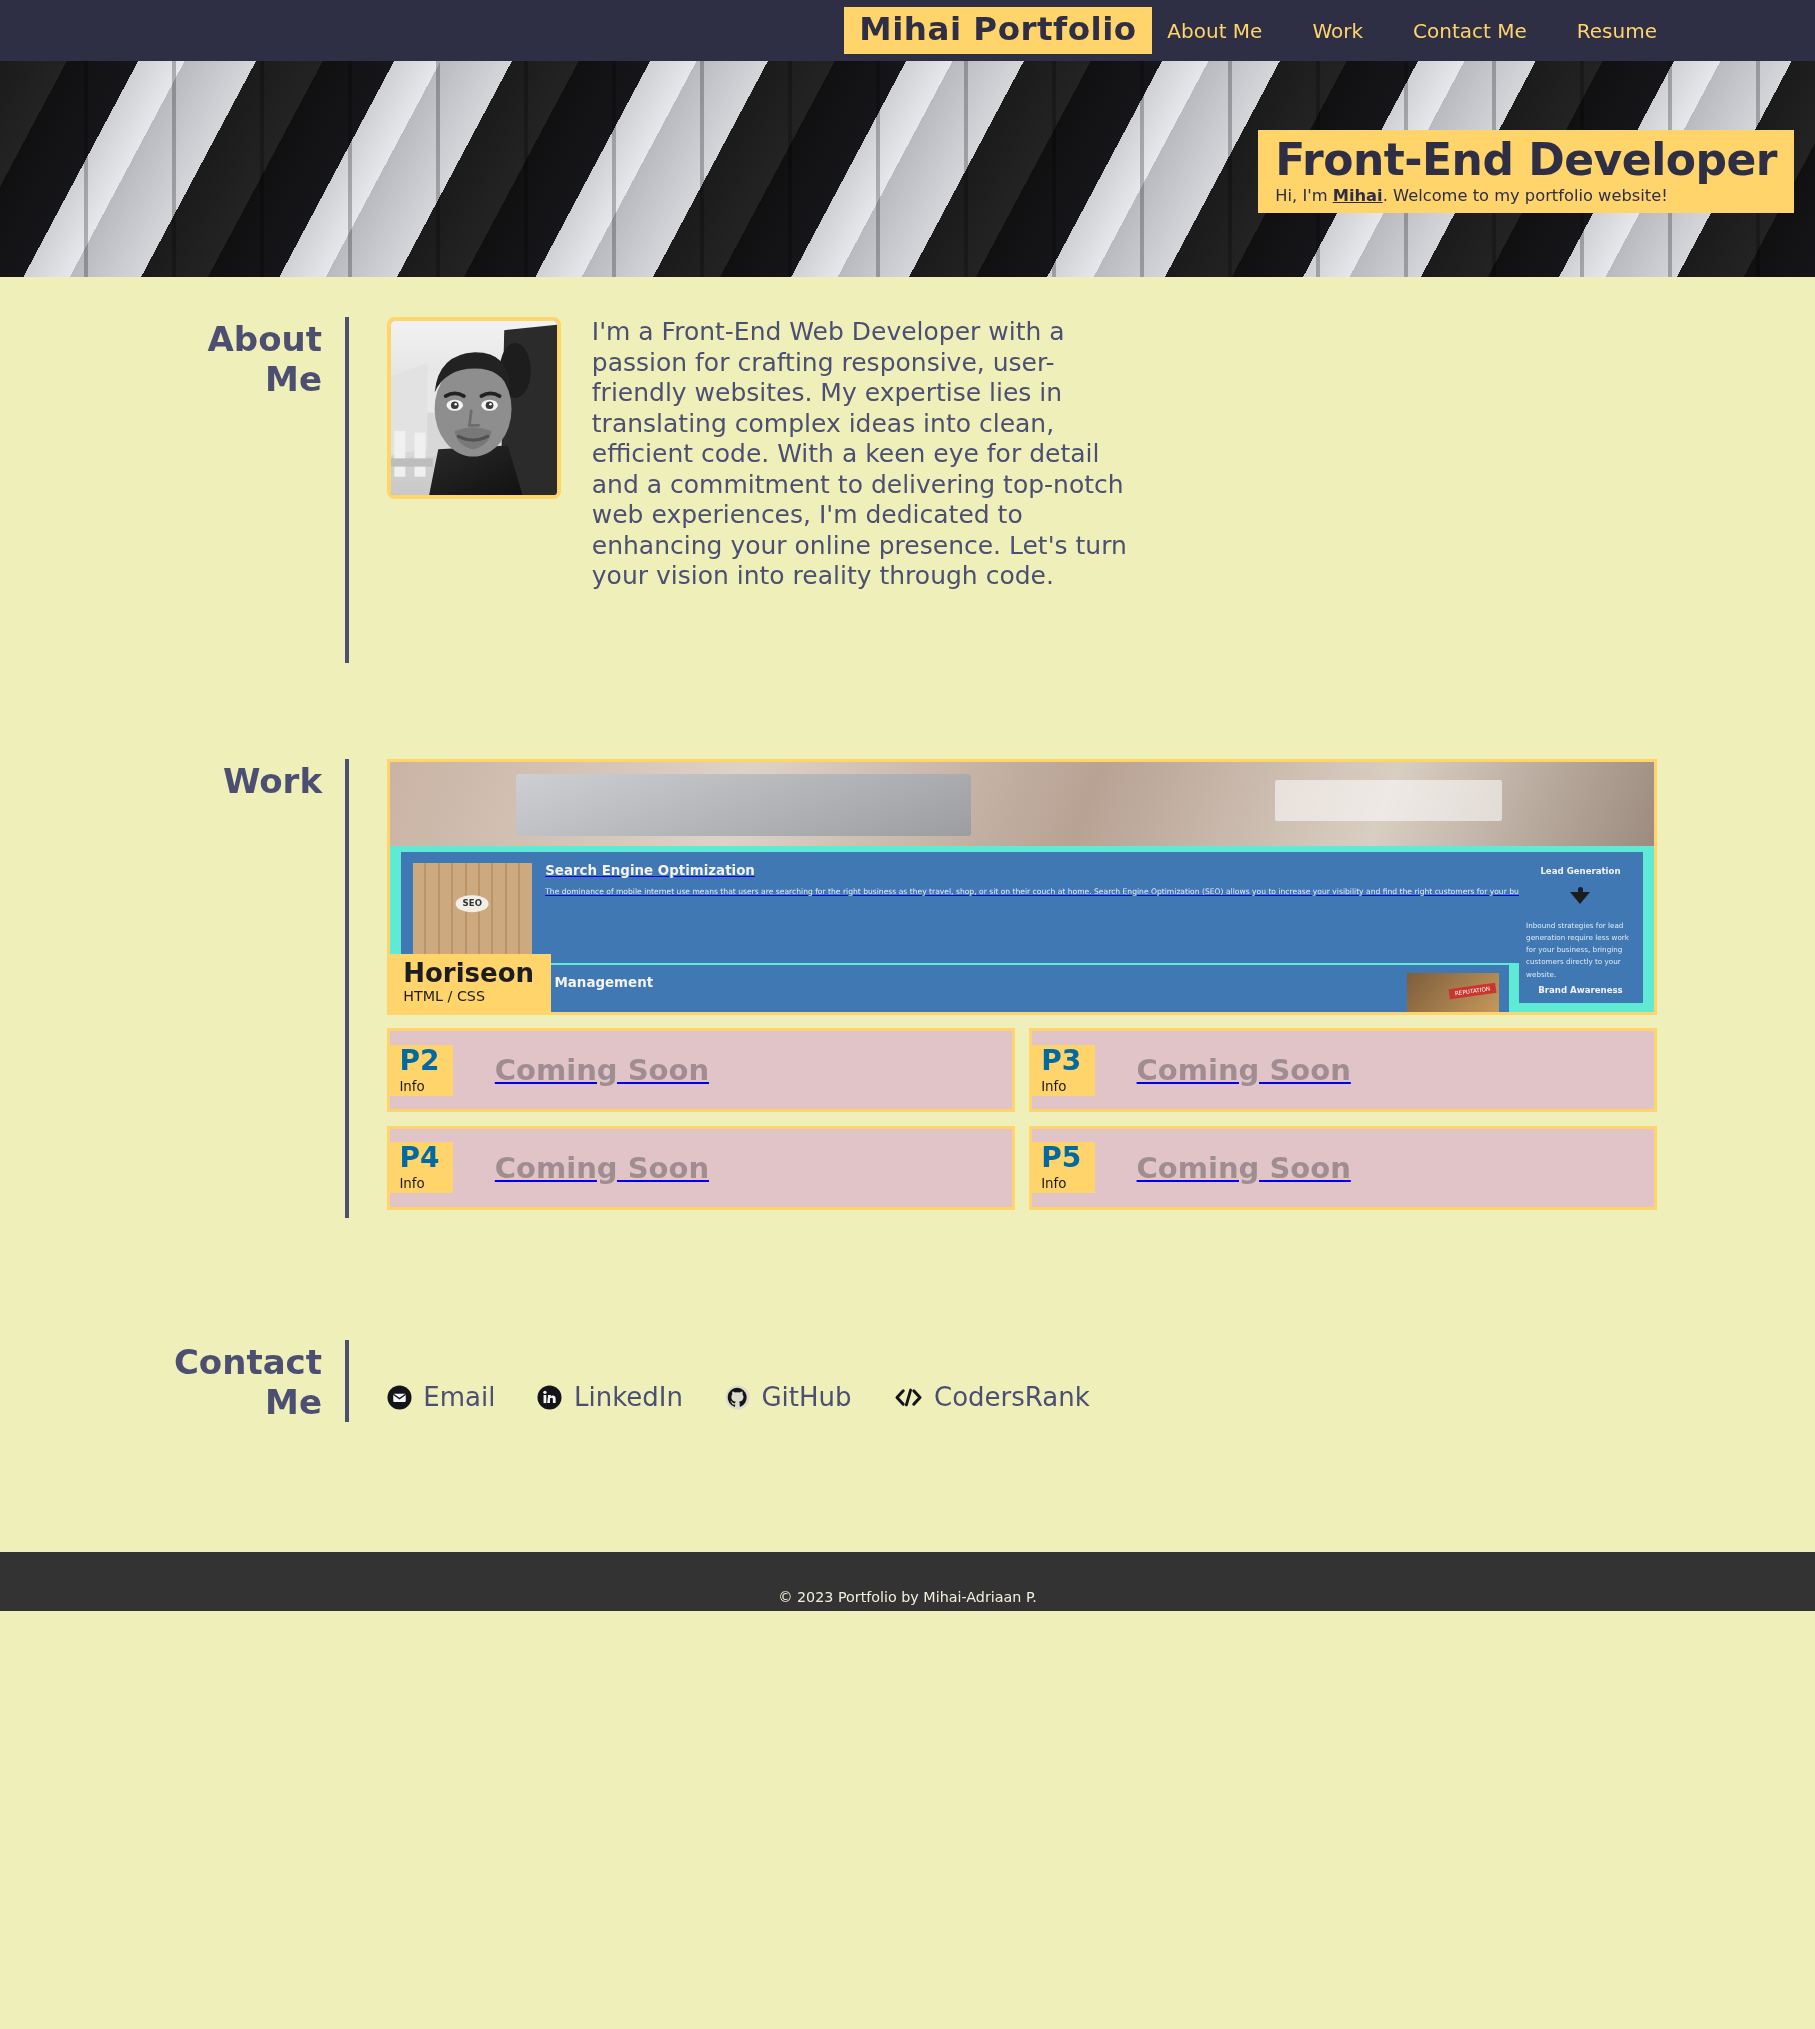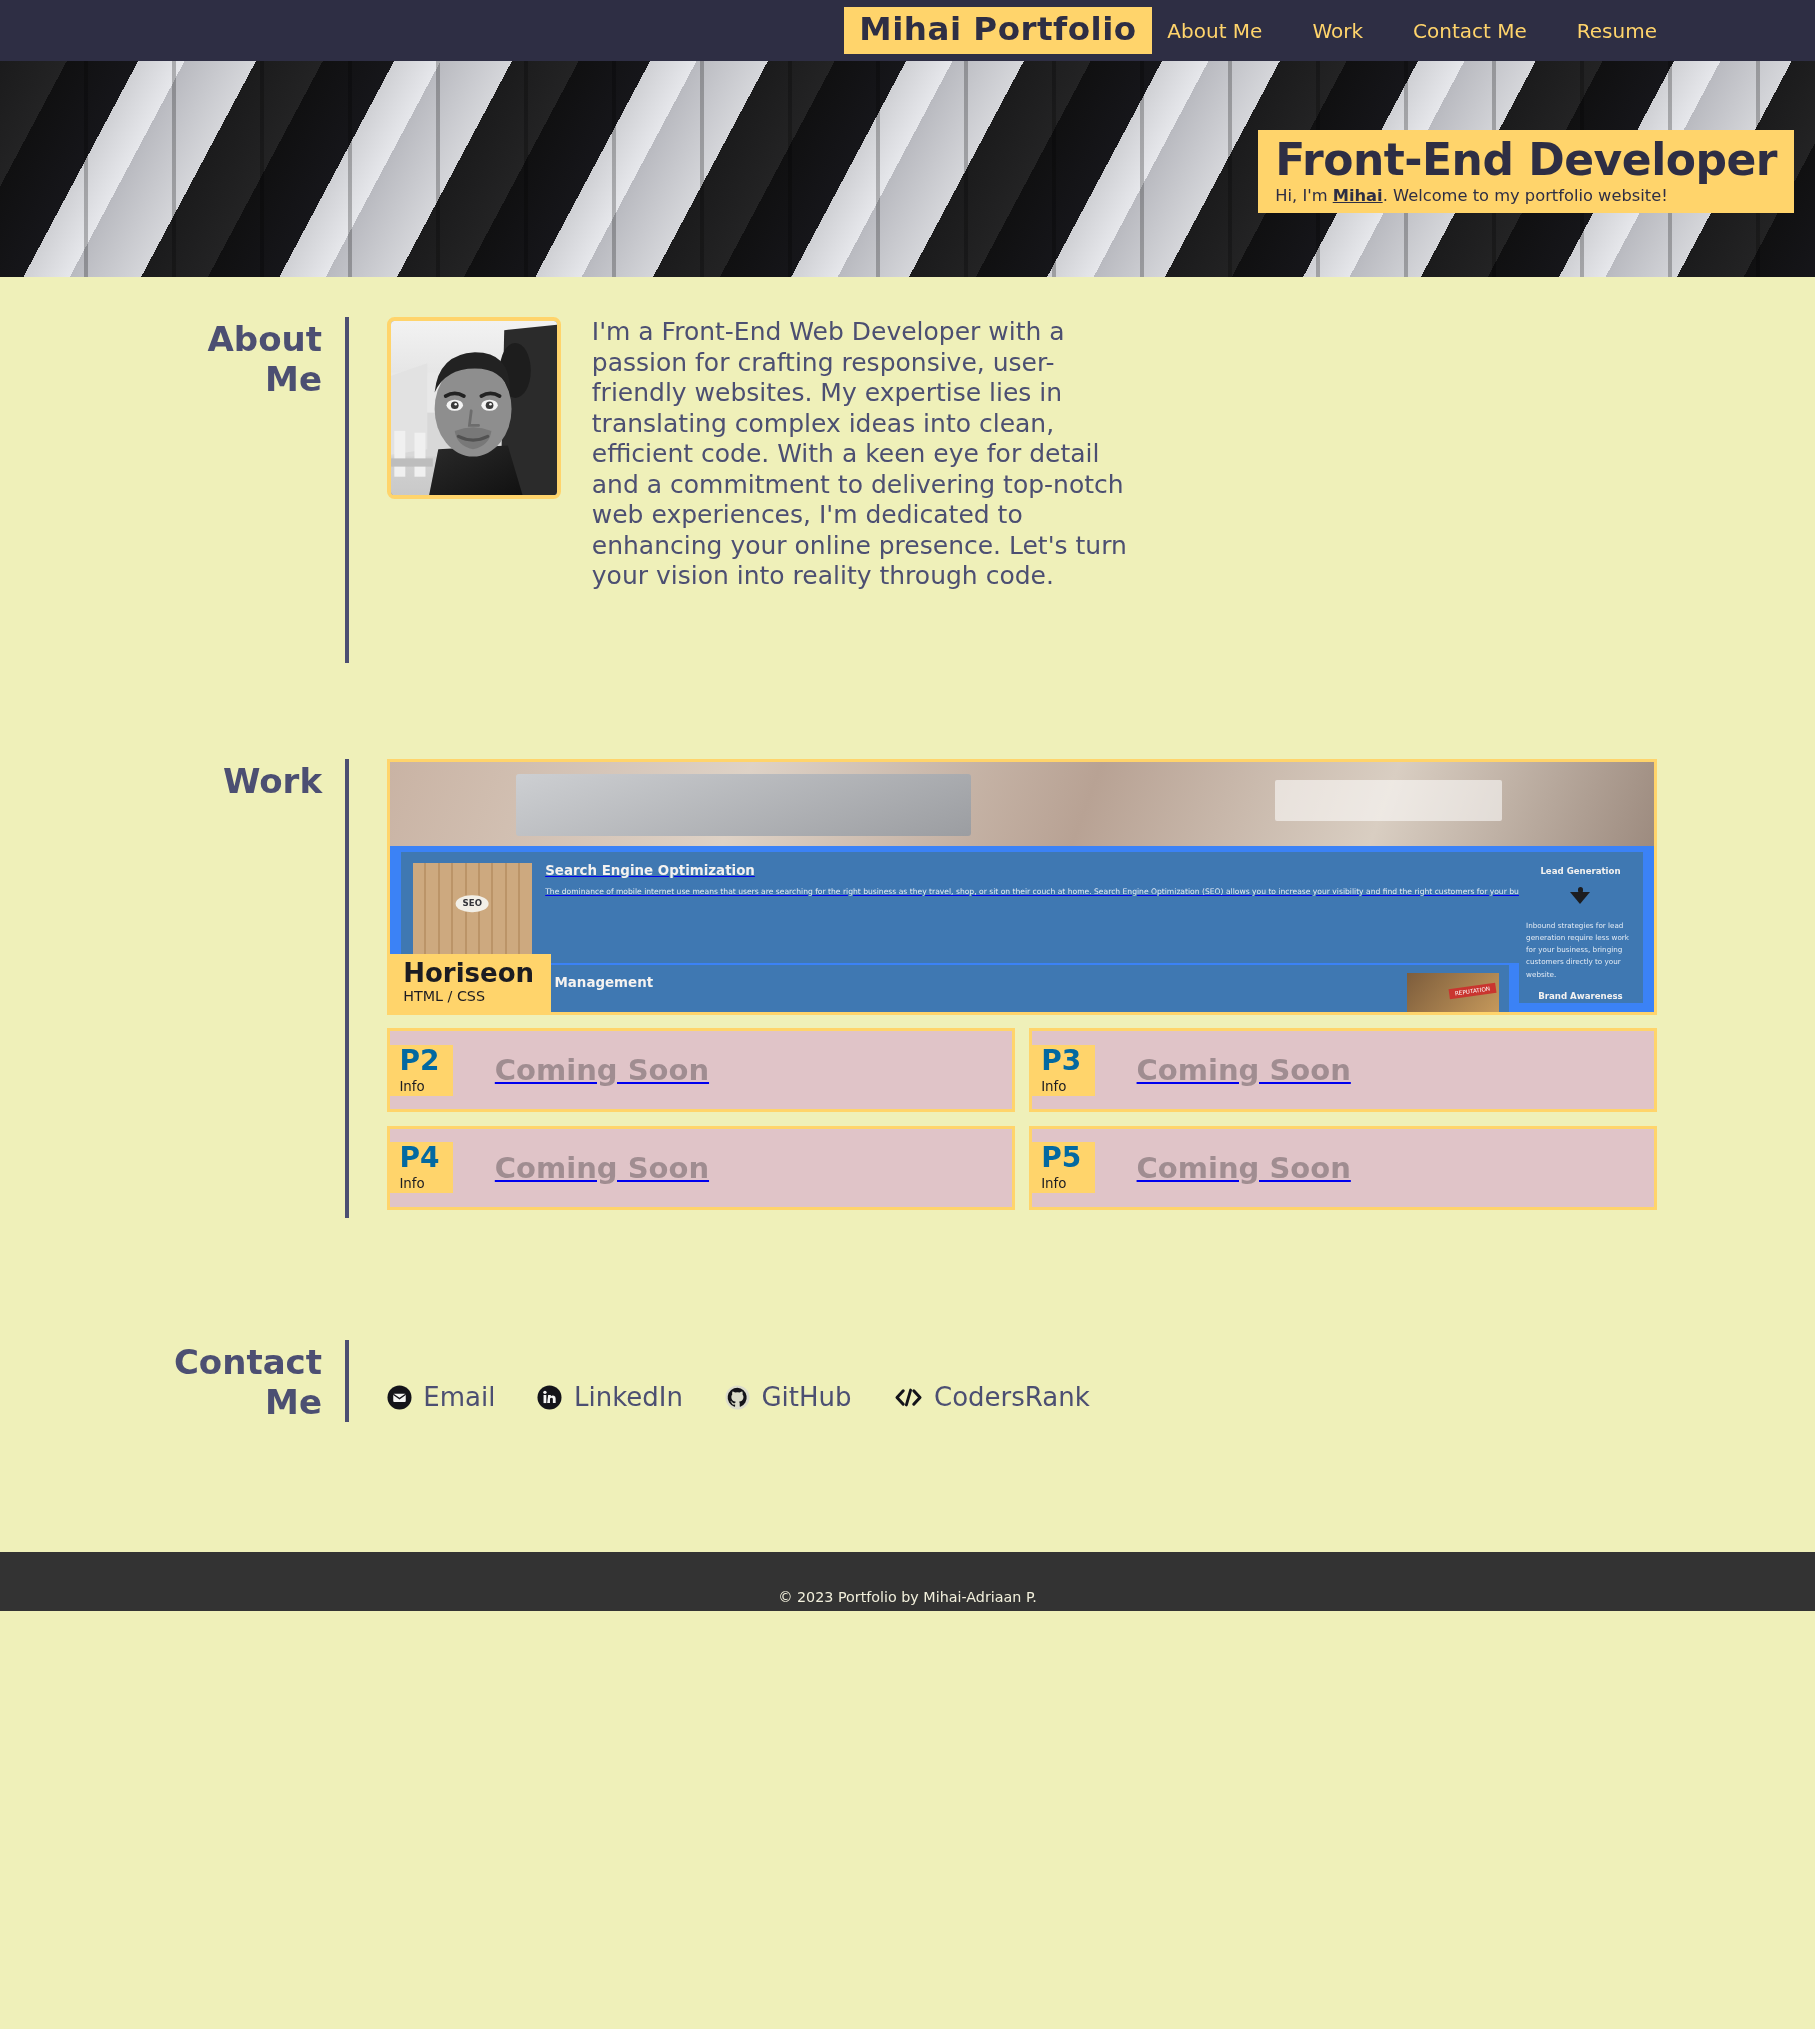--- a/index.html
+++ b/index.html
@@ -161,21 +161,21 @@
   .work .section-divider { min-height: 459px; }
 
   .project-grid { display: flex; flex-wrap: wrap; gap: 13.4px; }
 
   .project-featured {
     width: 100%;
     height: 256px;
     border: 3.8px solid #ffd46b;
     position: relative;
     overflow: hidden;
-    background: #3b82f6;
+    background: #5eead4;
     cursor: pointer;
   }
   .ph-hero {
     height: 84px;
     background:
       linear-gradient(110deg, #c9b3a4 0%, #ded2c6 28%, #b8a294 55%, #d9cec2 78%, #9d8b7f 100%);
     position: relative;
   }
   .ph-hero:after {
     content: "";
@@ -241,21 +241,21 @@
     border-right: 10.5px solid transparent;
     border-top: 12.4px solid #1d1d20;
   }
   .ph-funnel:after {
     content: "";
     position: absolute; left: 7.6px; top: 0;
     width: 5.7px; height: 5.7px; border-radius: 50%;
     background: #1d1d20;
   }
   .ph-side-p { color: #e4ecf5; font-size: 7.2px; line-height: 1.7; text-align: left; margin-top: 3.8px; }
-  .ph-side-h2 { color: #f4f2f0; font-size: 8.6px; font-weight: bold; margin-top: 10px; }
+  .ph-side-h2 { color: #f4f2f0; font-size: 8.6px; font-weight: bold; margin-top: 4px; }
   .ph-bottom {
     position: absolute;
     left: 11.5px; right: 145px; bottom: 0; top: 203px;
     background: #3f78b2;
     padding: 9.6px 11.5px;
   }
   .ph-bottom-h { color: #f4f2f0; font-size: 13.4px; font-weight: bold; }
   .ph-bottom-thumb {
     position: absolute; right: 9.6px; top: 7.6px;
     width: 92px; height: 42px;

